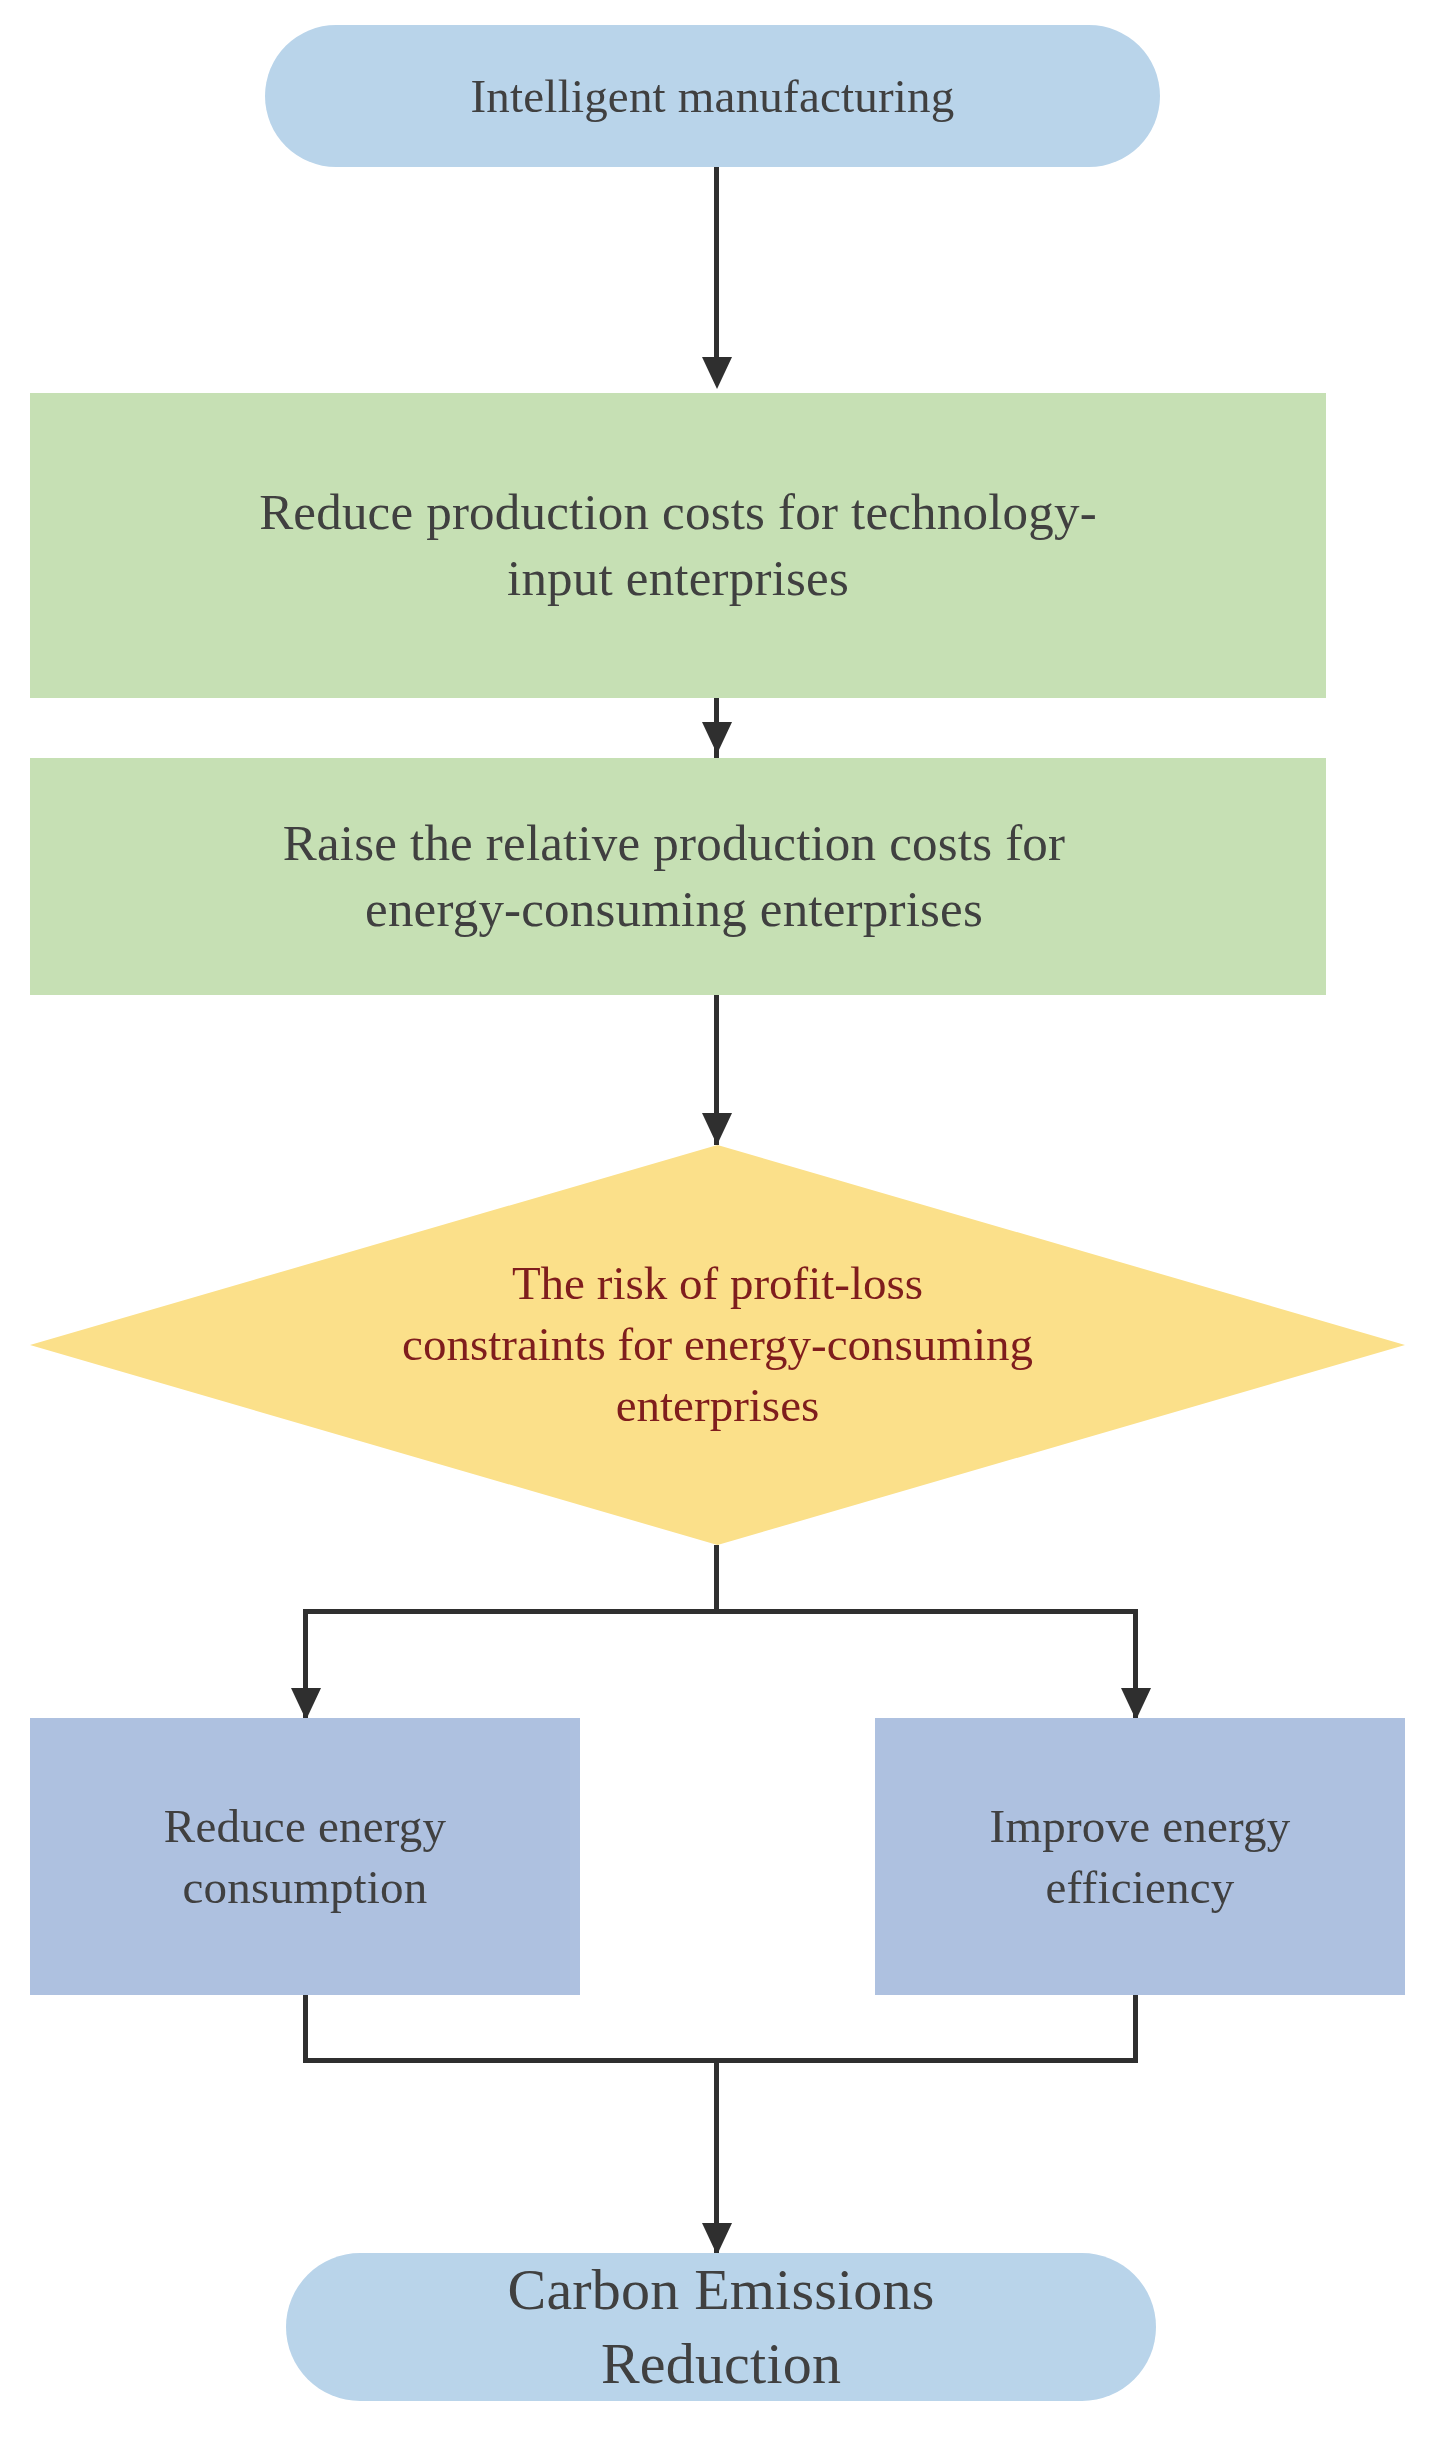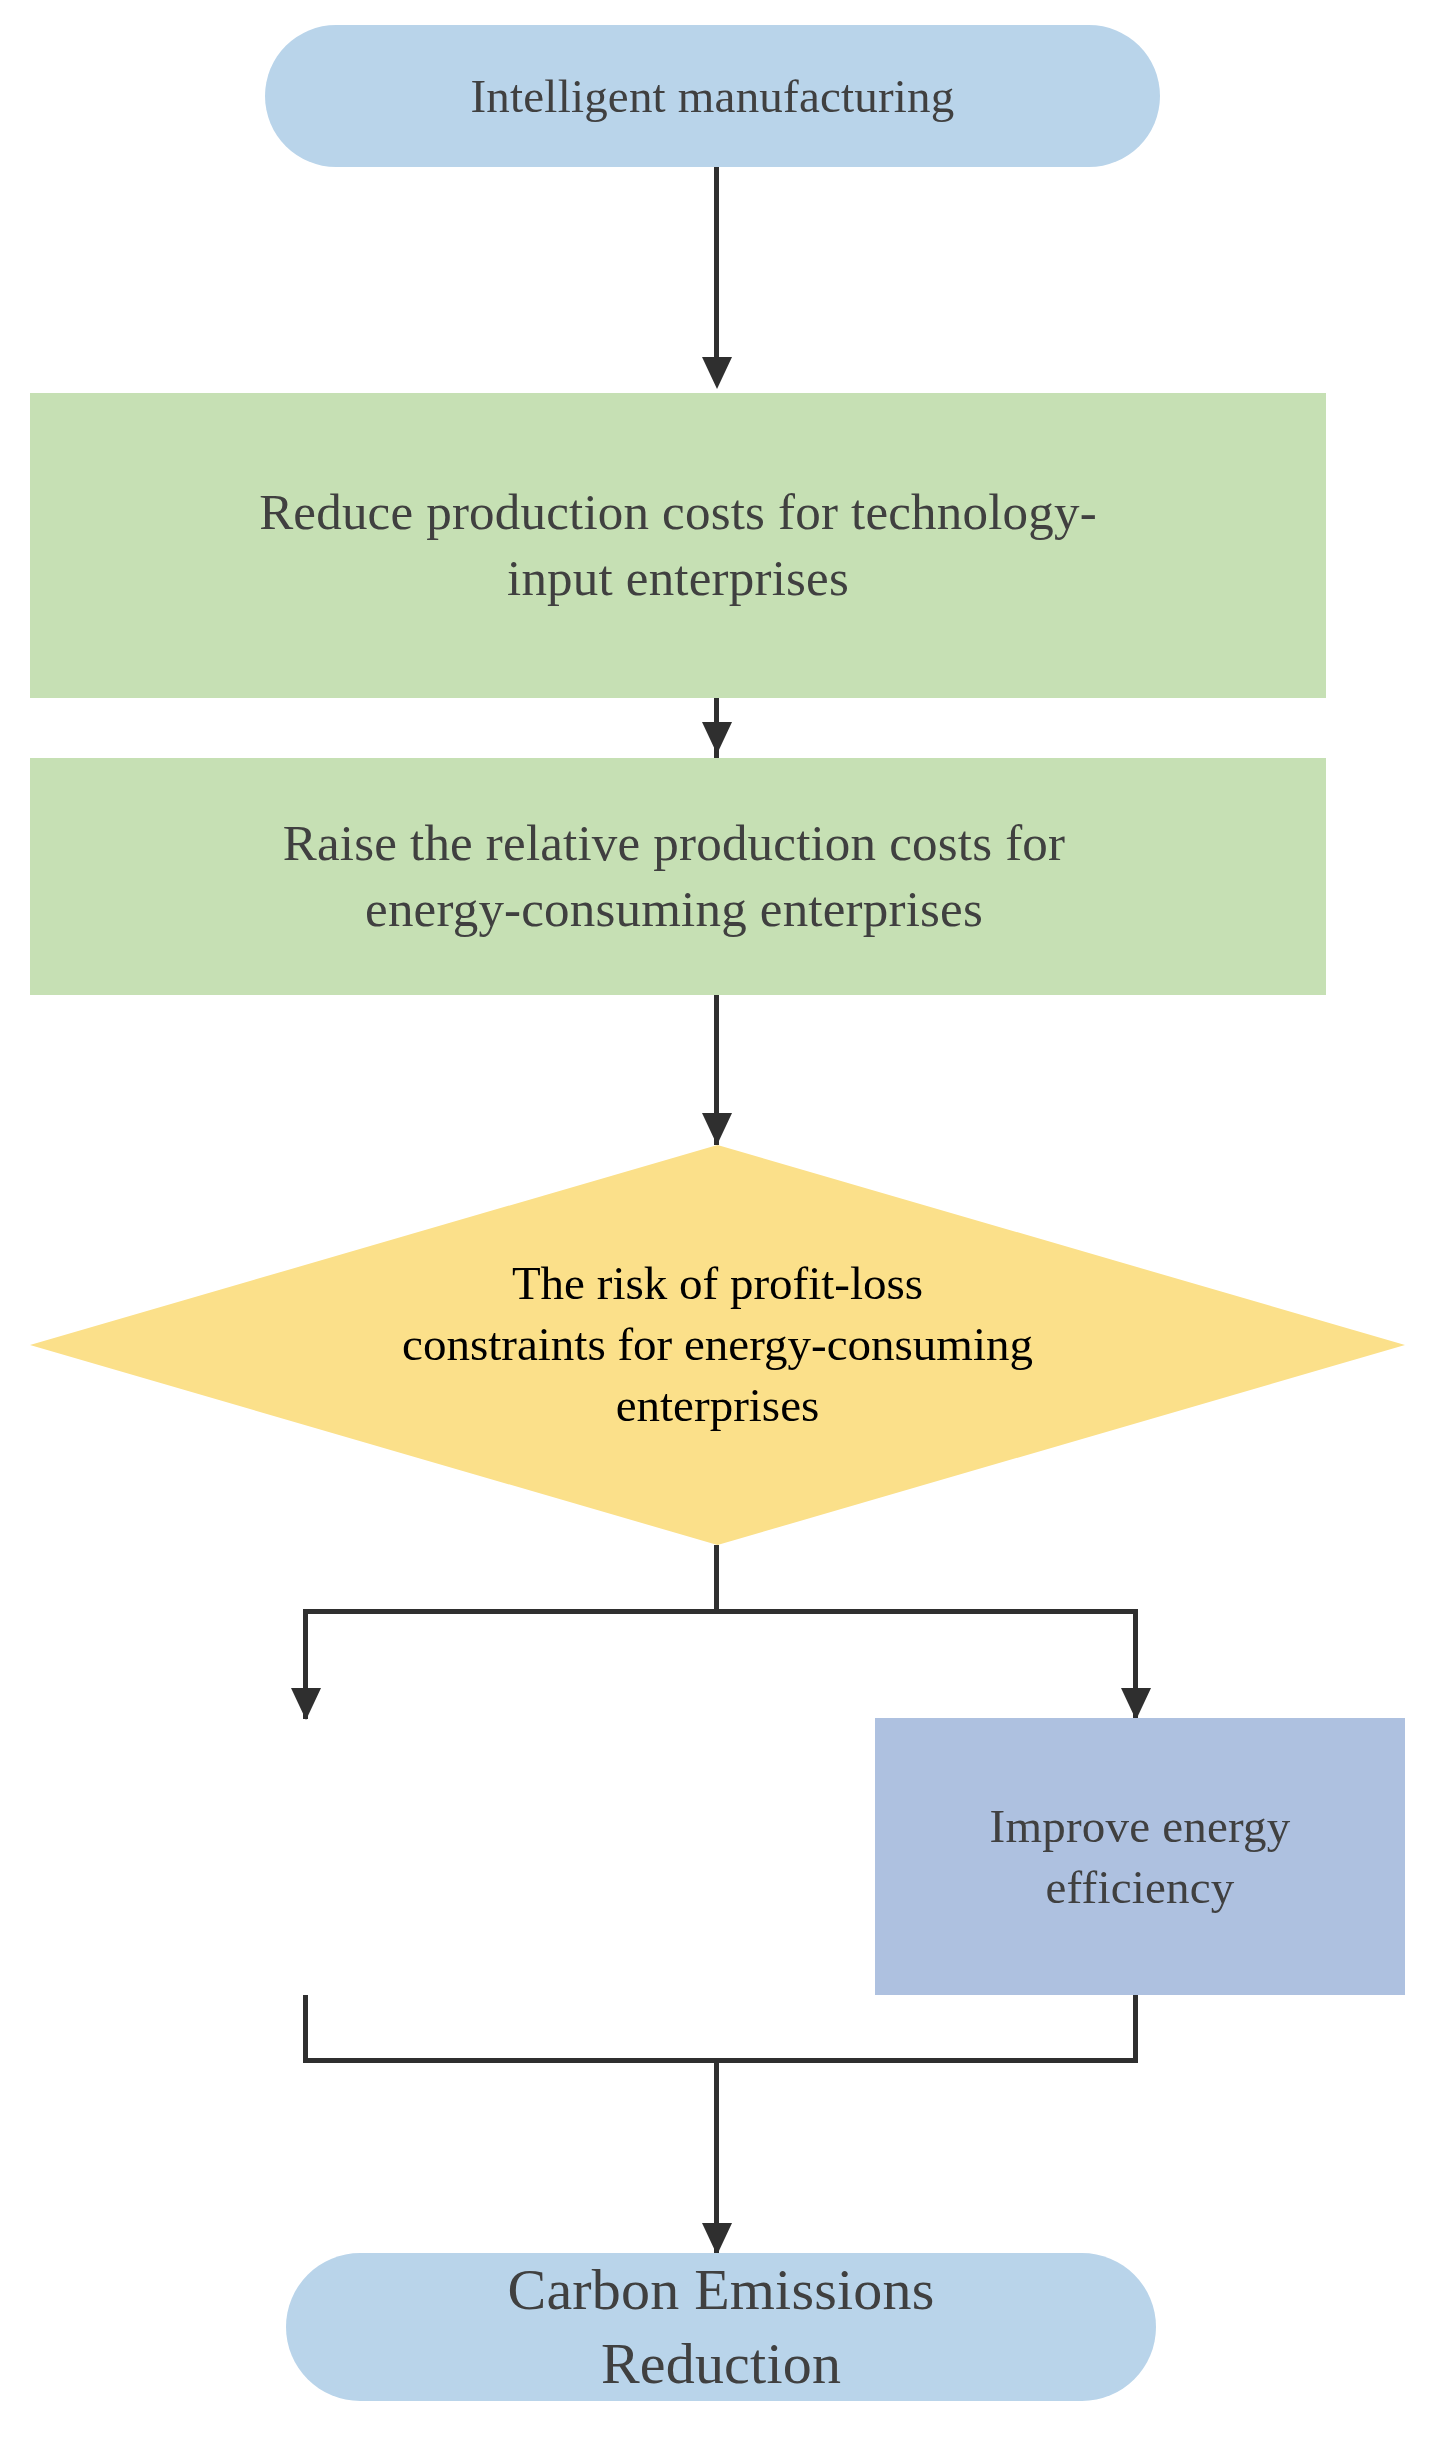--- a/index.html
+++ b/index.html
@@ -79,21 +79,21 @@
   }
   #node-decision-label {
     position: absolute;
     left: 50%;
     top: 50%;
     transform: translate(-50%, -50%);
     width: 700px;
     text-align: center;
     font-size: 47px;
     line-height: 1.3;
-    color: #000000;
+    color: #7f1d1d;
     white-space: pre-line;
   }
 
   
   .process-blue {
     background: #aec1e0;
     top: 1718px;
     height: 277px;
     font-size: 47px;
     padding: 0 18px;
@@ -150,20 +150,22 @@
 enterprises</div>
   </div>
 
   <div class="vline" style="left:714px; top:1545px; height:67px;"></div>
   <div class="hline" style="left:303px; top:1609px; width:835px;"></div>
   <div class="vline" style="left:303px; top:1609px; height:110px;"></div>
   <div class="arrowhead" style="left:291px; top:1688px;"></div>
   <div class="vline" style="left:1133px; top:1609px; height:110px;"></div>
   <div class="arrowhead" style="left:1121px; top:1688px;"></div>
 
+  <div class="node process-blue" id="node-blue-left">Reduce energy
+consumption</div>
 
   <div class="node process-blue" id="node-blue-right">Improve energy
 efficiency</div>
 
   <div class="vline" style="left:303px; top:1995px; height:68px;"></div>
   <div class="vline" style="left:1133px; top:1995px; height:68px;"></div>
   <div class="hline" style="left:303px; top:2058px; width:835px;"></div>
   <div class="vline" style="left:714px; top:2058px; height:197px;"></div>
   <div class="arrowhead" style="left:702px; top:2223px;"></div>
 

